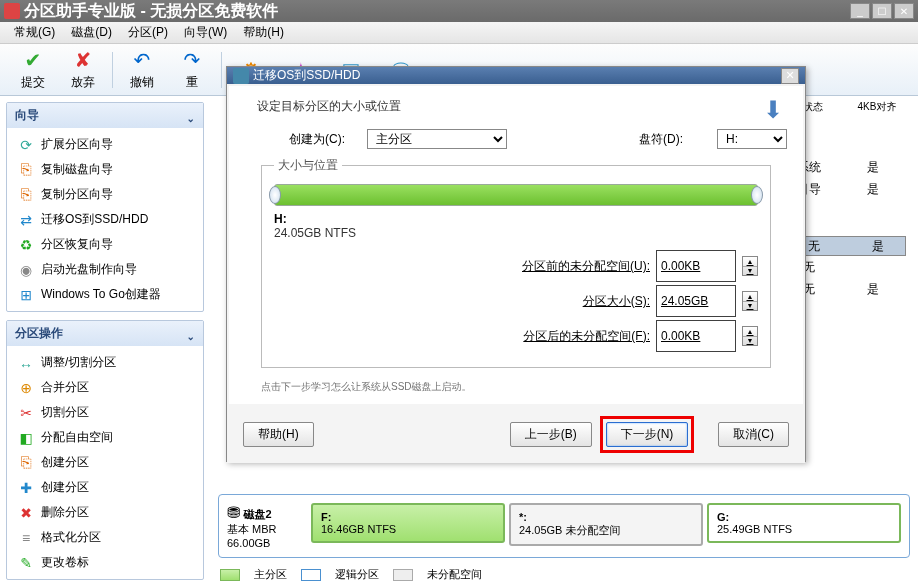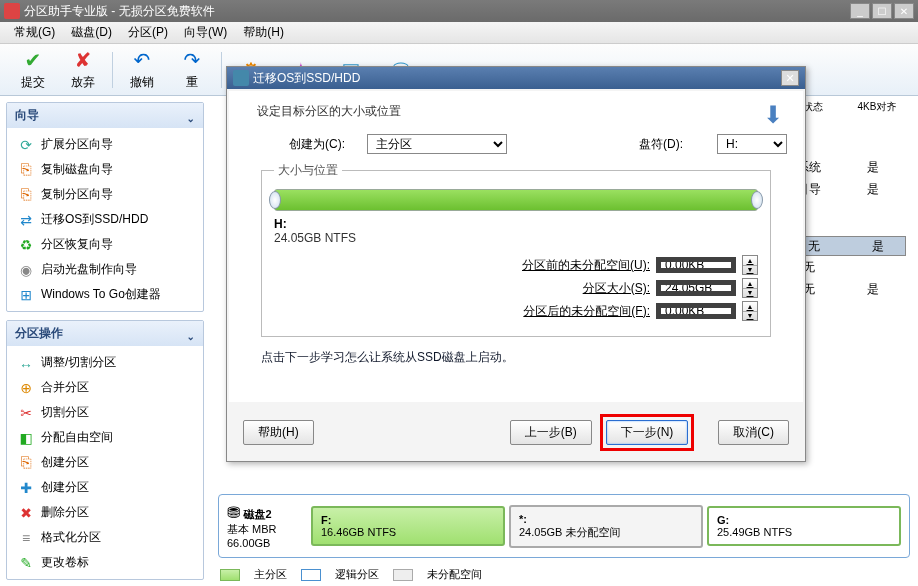--- a/index.html
+++ b/index.html
@@ -1,21 +1,21 @@
 <!DOCTYPE html>
 <html><head>
 <meta charset="utf-8">
 <style>
 * { box-sizing: border-box; margin: 0; padding: 0; font-family: "Microsoft YaHei", SimSun, Arial, sans-serif; }
 body { width: 918px; height: 586px; background: #fff; font-size: 12px; overflow: hidden; position: relative; }
 
 
 .titlebar { height: 22px; background: linear-gradient(#7a7a7a,#6a6a6a); display: flex; align-items: center; padding: 0 4px; color: #fff; }
 .titlebar .app-icon { width: 16px; height: 16px; background: #d44; border-radius: 2px; margin-right: 4px; }
-.titlebar .title { flex: 1; font-size: 12px; }
+.titlebar .title { flex: 1; font-size: 16px; font-weight: bold; }
 .win-btns { display: flex; gap: 2px; }
 .win-btn { width: 20px; height: 16px; background: #ccc; border: 1px solid #888; display: flex; align-items: center; justify-content: center; font-size: 10px; cursor: pointer; }
 
 
 .menubar { height: 22px; background: linear-gradient(#f5f5f5,#e5e5e5); display: flex; align-items: center; padding: 0 6px; border-bottom: 1px solid #ccc; }
 .menu-item { padding: 2px 8px; cursor: pointer; }
 
 
 .toolbar { height: 52px; background: linear-gradient(#fdfdfd,#e8f0f8); display: flex; align-items: center; padding: 0 8px; border-bottom: 1px solid #b8c8d8; }
 .tool-btn { display: flex; flex-direction: column; align-items: center; width: 50px; cursor: pointer; padding: 2px; }
@@ -39,21 +39,21 @@
 .col-hdrs { position: absolute; right: 12px; top: 0; display: flex; gap: 18px; font-size: 10px; padding: 4px 6px; }
 .col-hdr { width: 46px; text-align: center; }
 
 
 .rows { position: absolute; right: 12px; top: 60px; font-size: 12px; }
 .row { display: flex; gap: 18px; height: 22px; align-items: center; }
 .row .cell { width: 46px; text-align: center; }
 .row.sel { background: #becdde; }
 
 
-.disk-panel { position: absolute; bottom: 28px; left: 8px; right: 8px; border: 1px solid #7aa8d8; border-radius: 4px; padding: 8px; display: flex; gap: 4px; align-items: center; background: #fff; }
+.disk-panel { position: absolute; bottom: 28px; left: 8px; right: 8px; border: 1px solid #7aa8d8; border-radius: 4px; padding: 8px; display: flex; gap: 4px; align-items: flex-start; background: #fff; }
 .disk-info { width: 80px; font-size: 11px; }
 .disk-info .ico { font-size: 16px; }
 .part-box { flex: 1; border: 2px solid #7bb85a; border-radius: 3px; padding: 6px 8px; font-size: 11px; background: #fff; }
 .part-box.green { background: linear-gradient(#c8f0a8,#a0e070); }
 .part-box.gray { border-color: #aaa; background: #f4f4f4; }
 
 .legend { position: absolute; bottom: 4px; left: 10px; display: flex; gap: 14px; align-items: center; font-size: 11px; }
 .legend .sw { width: 20px; height: 12px; border: 1px solid #888; display: inline-block; }
 
 
@@ -75,26 +75,26 @@
 fieldset.grp legend { font-size:12px; padding:0 4px; color:#555; }
 
 .slider-track { height:22px; border:1px solid #9a9; border-radius:3px; background:linear-gradient(#9ae060,#6cc030); position:relative; }
 .slider-handle { position:absolute; top:1px; width:12px; height:18px; background:radial-gradient(#fff,#cde); border:1px solid #89a; border-radius:50%; }
 .slider-label { margin-top:6px; font-size:12px; font-weight:bold; }
 .slider-sub { font-size:12px; color:#333; }
 
 .num-rows { margin-top:10px; }
 .num-row { display:flex; justify-content:flex-end; align-items:center; gap:6px; margin:3px 0; font-size:12px;text-decoration:underline; }
 .num-row label { width:170px; text-align:right; }
-.num-input { width:80px; height:16px; border:5px solid #404040; padding:1px 4px; font-size:12px; }
+.num-input { width:80px; height:32px; border:1px solid #404040; padding:1px 4px; font-size:12px; }
 .spinner { width:16px; height:20px; border:1px solid #888; background:linear-gradient(#fff,#ddd); display:flex; flex-direction:column; }
 .spinner div { flex:1; display:flex; align-items:center; justify-content:center; font-size:7px; cursor:pointer; border-bottom:1px solid #aaa;}
 .spinner div:last-child{border:none;}
 
-.hint { margin:12px 0 0 16px; font-size:12px; color:#0f172a; }
+.hint { margin:12px 0 0 16px; font-size:10px; color:#737373; }
 
 .dlg-buttons { padding:10px 16px; display:flex; align-items:center; background:#f4f4f4; }
 .btn { border:1px solid #888; background:linear-gradient(#fff,#e4e4e4); padding:3px 14px; font-size:12px; cursor:pointer; border-radius:2px; }
 .btn.default { border:1px solid #2a6dd0; box-shadow:0 0 2px #6af inset; }
 .highlight-box { border:3px solid #e00; padding:3px; display:inline-block; }
 </style>
 </head>
 <body>
 
 <div class="titlebar">

